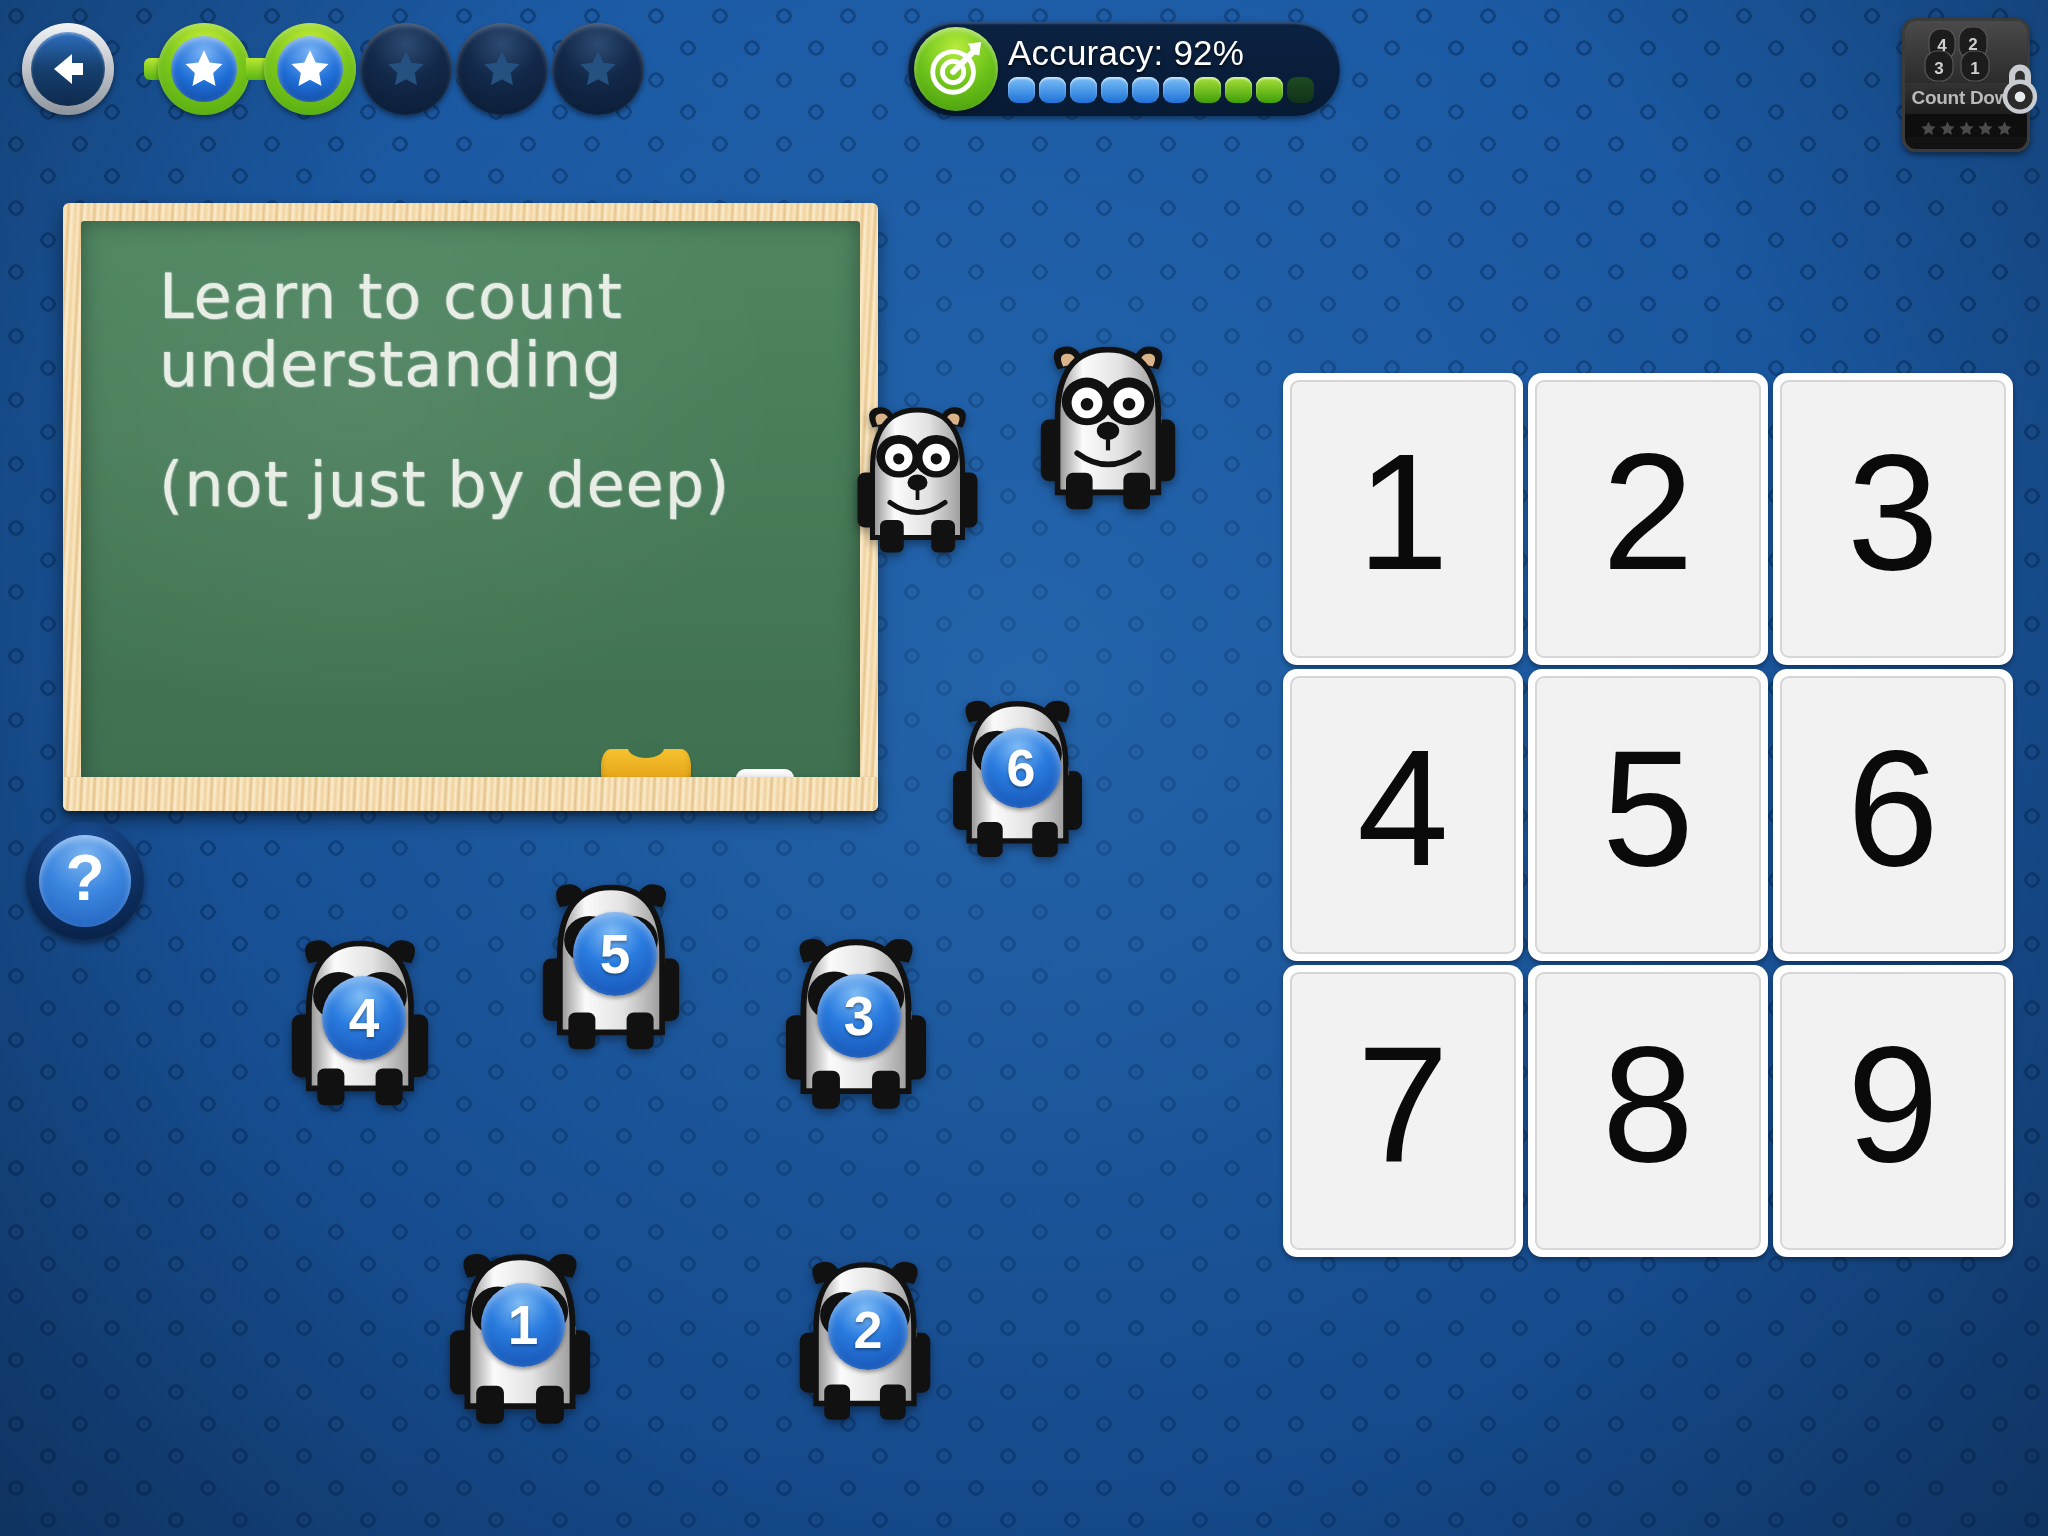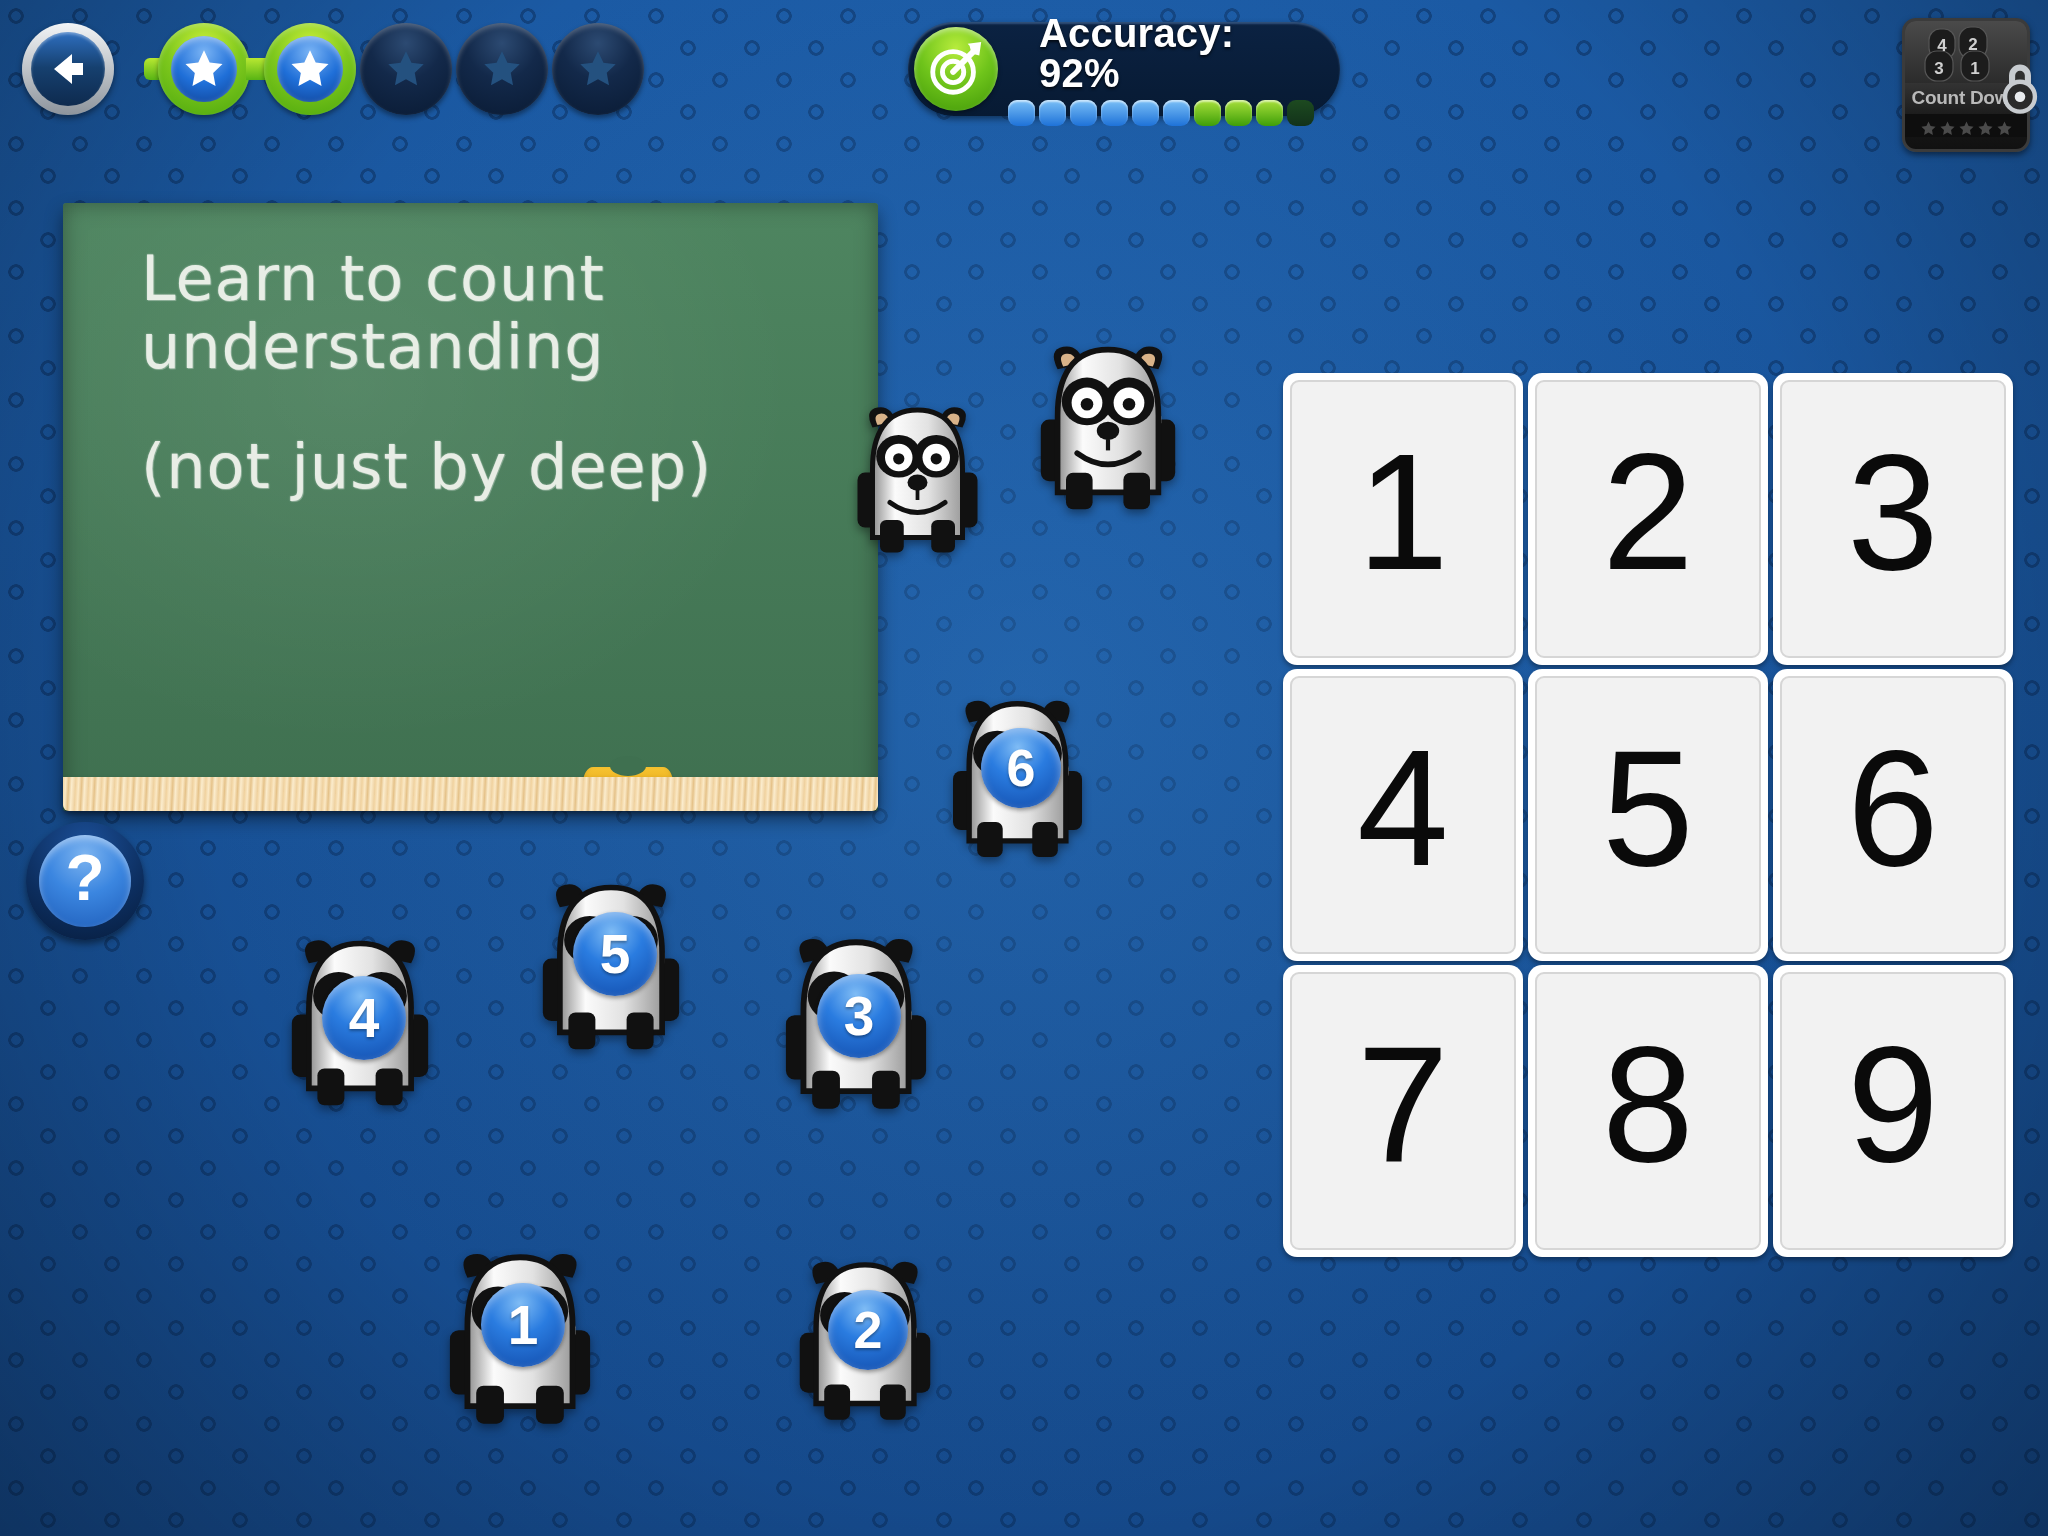--- a/index.html
+++ b/index.html
@@ -84,23 +84,23 @@
     display: flex; align-items: center;
   }
   .target-badge {
     width: 84px; height: 84px; border-radius: 50%; margin-left: 6px;
     background: radial-gradient(circle at 50% 25%, #b7ec3c 0%, #6fc41b 48%, #3f9607 100%);
     box-shadow: inset 0 3px 5px rgba(255,255,255,.45), 0 2px 4px rgba(0,0,0,.4);
     display:flex; align-items:center; justify-content:center; flex: none;
   }
   .acc-right { flex: 1; padding: 0 14px 0 10px; }
   .acc-label {
-    color: #ffffff; font-size: 40px; font-weight: bold;
+    color: #ffffff; font-size: 35px; font-weight: normal;
     text-shadow: 0 2px 3px rgba(0,0,0,.7);
-    letter-spacing: .2px; line-height: 1; margin-bottom: 7px; margin-left: 31px;
+    letter-spacing: .2px; line-height: 1; margin-bottom: 7px;
   }
   .acc-bar { display: flex; gap: 4px; }
   .seg { width: 27px; height: 26px; border-radius: 9px; }
   .seg.blue  { background: linear-gradient(#7bc0f7, #1e72d8); box-shadow: inset 0 2px 2px rgba(255,255,255,.6); }
   .seg.green { background: linear-gradient(#a8e03a, #3e9e09); box-shadow: inset 0 2px 2px rgba(255,255,255,.6); }
   .seg.off   { background: linear-gradient(#1d4a20, #12321a); }
 
   
   .level-badge {
     position: absolute; right: 18px; top: 18px;
@@ -123,20 +123,21 @@
 
   
   .chalkboard {
     position: absolute; left: 63px; top: 203px;
     width: 815px; height: 608px;
     border-radius: 6px;
     background: repeating-linear-gradient(
       93deg,
       #f3d6a3 0px, #f9e6c2 3px, #e7c58c 6px, #fbeccd 9px, #efd2a0 13px);
     box-shadow: 0 8px 18px rgba(0,0,0,.45);
+    padding: 18px;
     box-sizing: border-box;
   }
   .chalkboard::after {
     content:""; position:absolute; left:0; right:0; bottom:0; height: 34px;
     background: repeating-linear-gradient(93deg,#f1d3a0 0px,#fbe9c6 3px,#e5c289 6px,#fbeccd 9px,#eed09e 13px);
     border-radius: 0 0 6px 6px;
     box-shadow: 0 3px 5px rgba(0,0,0,.35);
   }
   .board-face {
     position: relative;

